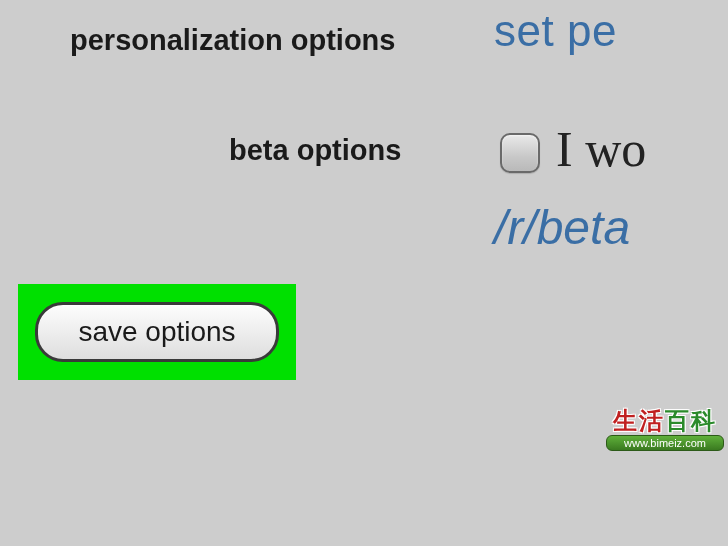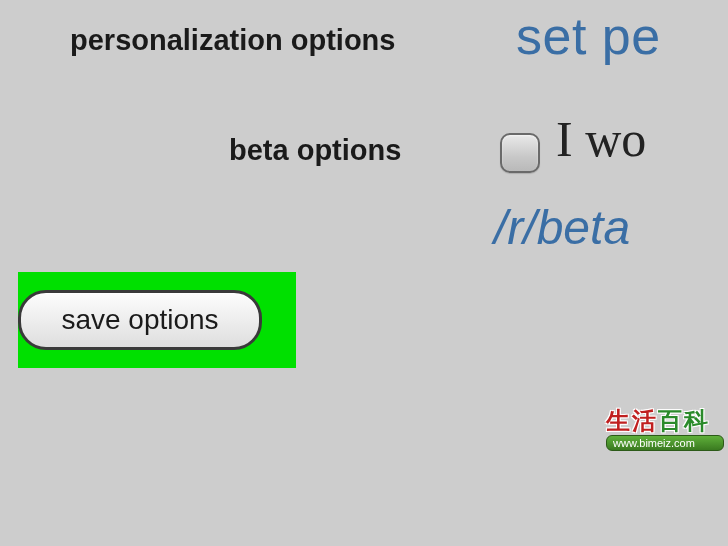--- a/index.html
+++ b/index.html
@@ -35,23 +35,23 @@
     font-family: Georgia, "Times New Roman", serif;
   }
 
   
   #lbl-personalization {
     left: 70px;
     top: 24px;
     font-size: 29px;
   }
   #lnk-setpe {
-    left: 516px;
+    left: 494px;
     top: 6px;
-    font-size: 52px;
+    font-size: 44px;
     letter-spacing: 0.5px;
     text-align: center;
   }
   #lbl-beta {
     left: 229px;
     top: 134px;
     font-size: 29px;
     text-align: center;
   }
   #cb-beta {
@@ -60,41 +60,41 @@
     top: 133px;
     width: 36px;
     height: 36px;
     border: 2px solid #6a6a6a;
     border-radius: 10px;
     background: linear-gradient(to bottom, #e9e9e9 0%, #c8c8c8 60%, #b9b9b9 100%);
     box-shadow: inset 0 1px 2px rgba(255,255,255,0.6), 0 1px 1px rgba(0,0,0,0.15);
   }
   #txt-iwo {
     left: 556px;
-    top: 110px;
+    top: 120px;
     font-size: 50px;
   }
   #lnk-rbeta {
     left: 494px;
     top: 200px;
     font-size: 48px;
     font-style: italic;
   }
 
   
   #hl-save {
     position: absolute;
     left: 18px;
-    top: 272px;
+    top: 284px;
     width: 278px;
     height: 96px;
     background: #00e000;
     display: flex;
     align-items: center;
-    justify-content: flex-start;
+    justify-content: center;
   }
   #btn-save {
     width: 238px;
     height: 54px;
     border: 3px solid #3a3a3a;
     border-radius: 28px;
     background: linear-gradient(to bottom, #fdfdfd 0%, #efefef 45%, #dedede 100%);
     font-family: Verdana, Geneva, sans-serif;
     font-size: 28px;
     color: #1a1a1a;
@@ -104,21 +104,21 @@
     cursor: pointer;
     box-shadow: 0 1px 0 rgba(255,255,255,0.8) inset;
   }
 
   
   #watermark {
     position: absolute;
     right: 4px;
     bottom: 4px;
     width: 118px;
-    text-align: left;
+    text-align: center;
     margin-top: 42px;
   }
   #wm-top {
     font-family: "SimHei","Microsoft YaHei",sans-serif;
     font-weight: 700;
     font-size: 24px;
     letter-spacing: 2px;
     line-height: 1;
   }
   #wm-top .c1 { color: #c02020; text-shadow: 1px 1px 0 #fff, -1px -1px 0 #fff, 1px -1px 0 #fff, -1px 1px 0 #fff; }

